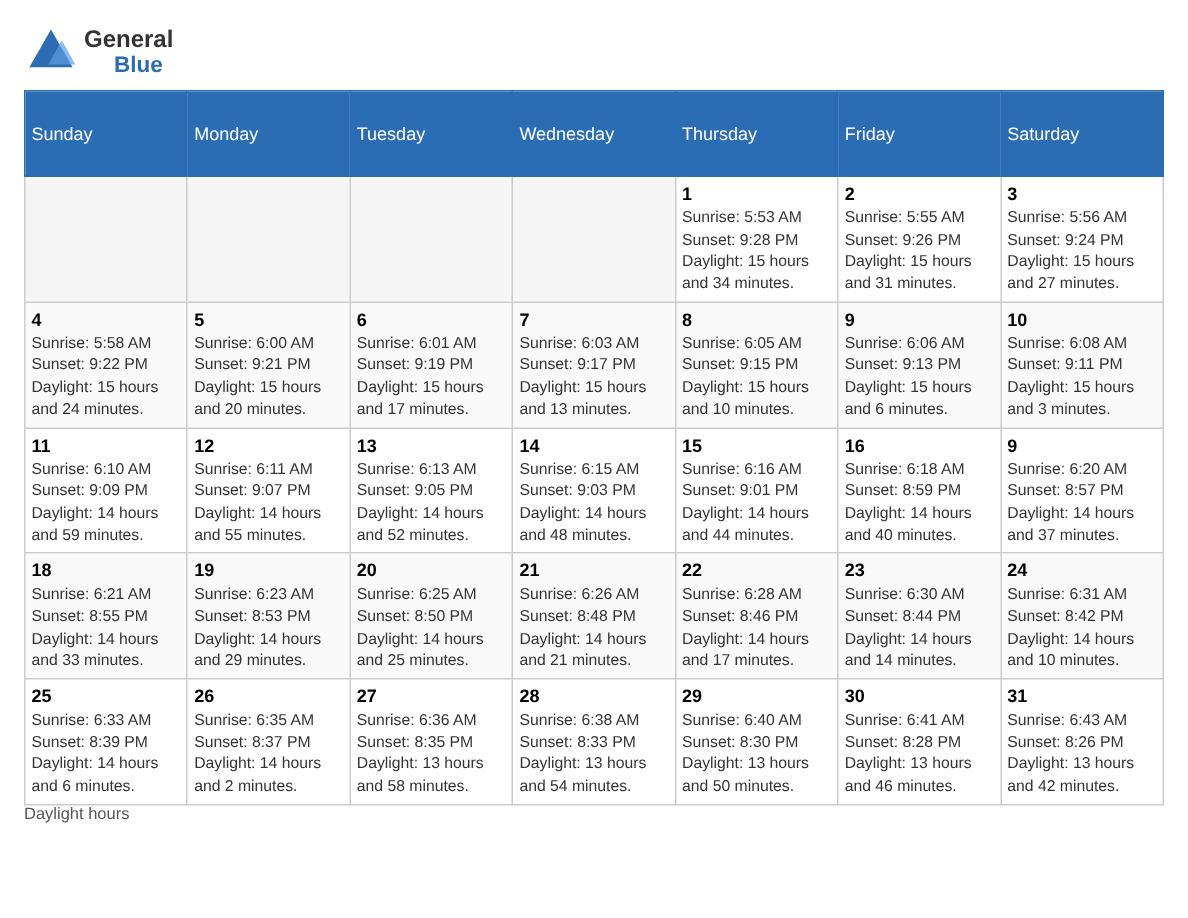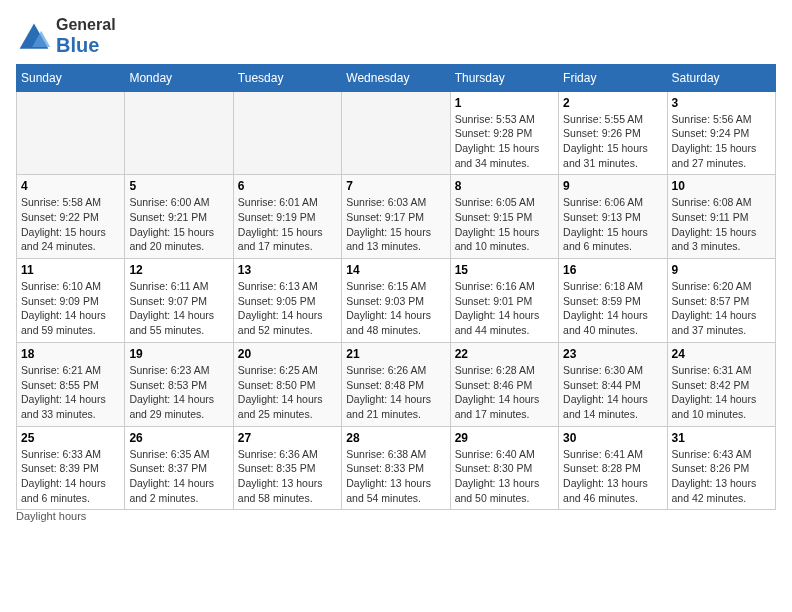--- a/index.html
+++ b/index.html
@@ -25,23 +25,24 @@
       display: flex;
       flex-direction: column;
       line-height: 1.1;
     }
     .logo-general {
       font-size: 16px;
       font-weight: bold;
       color: #333;
     }
     .logo-blue {
-      font-size: 20px;
+      font-size: 15px;
       font-weight: bold;
       color: #2a6db5;
+      margin-left: 20px;
     }
     .logo-icon {
       width: 36px;
       height: 36px;
     }
     .title-block {
       text-align: right;
     }
     .month-year {
       font-size: 36px;
@@ -54,21 +55,21 @@
       color: #333;
     }
     .calendar {
       width: 100%;
       border-collapse: collapse;
       font-size: 11px;
     }
     .calendar th {
       background-color: #2a6db5;
       color: #fff;
-      padding: 6px 4px;
+      padding: 21px 4px;
       text-align: left;
       font-size: 12px;
       font-weight: normal;
       border: 1px solid #2a6db5;
     }
     .calendar td {
       border: 1px solid #ccc;
       vertical-align: top;
       padding: 4px 4px;
       width: 108px;

